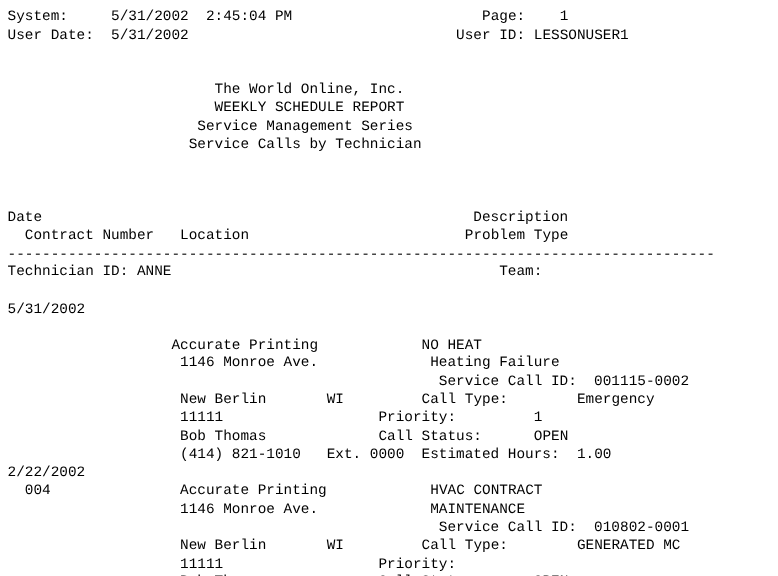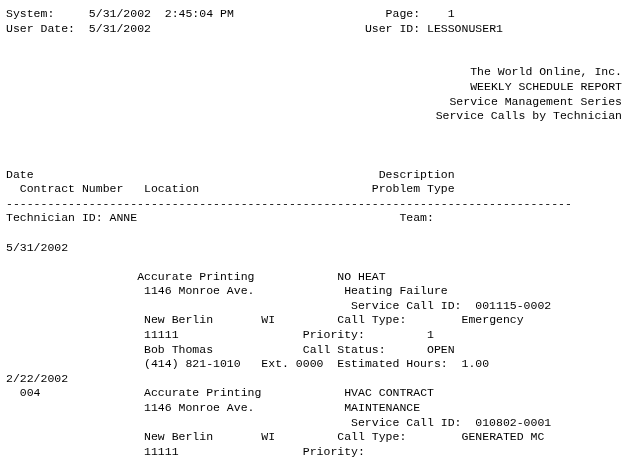--- a/index.html
+++ b/index.html
@@ -31,21 +31,21 @@
     line-height: 14.6px;
     letter-spacing: 0px;
     white-space: pre;
     color: #000000;
   }
   .row {
     display: block;
     white-space: pre;
   }
   .blank { display: block; height: 14.6px; }
-  .center-block { display: block; white-space: pre; text-align: right; }
+  .center-block { display: block; white-space: pre; }
   .rule { display: block; white-space: pre; }
 </style>
 </head>
 <body>
 
 <div class="page">
   <pre class="report"><span class="row"><span>System:</span>     <span>5/31/2002</span>  <span>2:45:04 PM</span>                      <span>Page:</span>    <span>1</span></span><span class="row"><span>User Date:</span>  <span>5/31/2002</span>                               <span>User ID:</span> <span>LESSONUSER1</span></span><span class="blank"></span><span class="blank"></span><span class="center-block">                        <span>The World Online, Inc.</span></span><span class="center-block">                        <span>WEEKLY SCHEDULE REPORT</span></span><span class="center-block">                      <span>Service Management Series</span></span><span class="center-block">                     <span>Service Calls by Technician</span></span><span class="blank"></span><span class="blank"></span><span class="blank"></span><span class="row"><span>Date</span>                                                  <span>Description</span></span><span class="row">  <span>Contract Number</span>   <span>Location</span>                         <span>Problem Type</span></span><span class="rule">----------------------------------------------------------------------------------</span><span class="row"><span>Technician ID:</span> <span>ANNE</span>                                      <span>Team:</span><span></span></span><span class="blank"></span><span class="row"><span>5/31/2002</span></span><span class="blank"></span><span class="row">                   <span>Accurate Printing</span>            <span>NO HEAT</span></span><span class="row">                    <span>1146 Monroe Ave.</span>             <span>Heating Failure</span></span><span class="row">                                                  <span>Service Call ID:</span>  <span>001115-0002</span></span><span class="row">                    <span>New Berlin</span>       <span>WI</span>         <span>Call Type:</span>        <span>Emergency</span></span><span class="row">                    <span>11111</span>                  <span>Priority:</span>         <span>1</span></span><span class="row">                    <span>Bob Thomas</span>             <span>Call Status:</span>      <span>OPEN</span></span><span class="row">                    <span>(414) 821-1010   Ext. 0000</span>  <span>Estimated Hours:</span>  <span>1.00</span></span><span class="row"><span>2/22/2002</span></span><span class="row">  <span>004</span>               <span>Accurate Printing</span>            <span>HVAC CONTRACT</span></span><span class="row">                    <span>1146 Monroe Ave.</span>             <span>MAINTENANCE</span></span><span class="row">                                                  <span>Service Call ID:</span>  <span>010802-0001</span></span><span class="row">                    <span>New Berlin</span>       <span>WI</span>         <span>Call Type:</span>        <span>GENERATED MC</span></span><span class="row">                    <span>11111</span>                  <span>Priority:</span><span></span></span><span class="row">                    <span>Bob Thomas</span>             <span>Call Status:</span>      <span>OPEN</span></span></pre>
 </div>
 
 </body></html>

